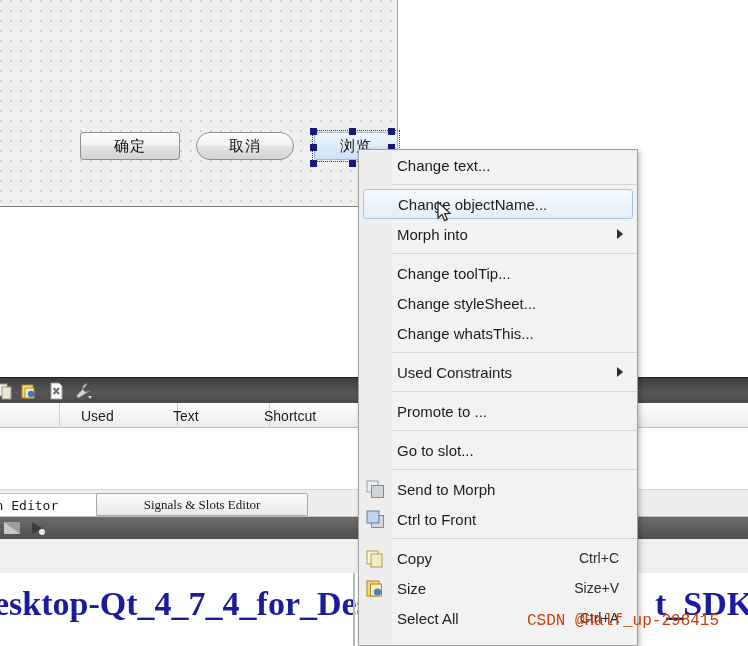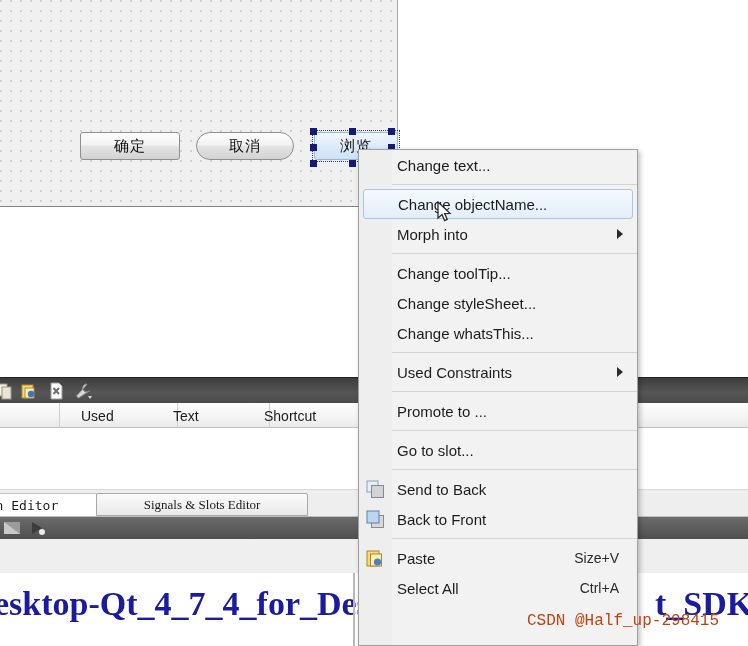--- a/index.html
+++ b/index.html
@@ -352,37 +352,45 @@
         <div class="ctx-sep"></div>
         <div class="ctx-item">
           <span class="lbl">Go to slot...</span>
         </div>
         <div class="ctx-sep"></div>
         <div class="ctx-item">
           <span class="ctx-ico"><svg width="19" height="19" viewBox="0 0 19 19">
               <rect x="1" y="1" width="11" height="11" fill="#e9eef4" stroke="#8ca0b4"></rect>
               <rect x="5.5" y="5.5" width="12" height="12" fill="#d3d3d3" stroke="#7d8b99"></rect>
             </svg></span>
-          <span class="lbl">Send to Back</span>
+          <span class="lbl">Send to Morph</span>
         </div>
         <div class="ctx-item">
           <span class="ctx-ico"><svg width="19" height="19" viewBox="0 0 19 19">
               <rect x="5.5" y="5.5" width="12" height="12" fill="#d8d8d8" stroke="#8a8a8a"></rect>
               <rect x="1" y="1" width="12" height="12" fill="#bcd6f0" stroke="#5d80a8"></rect>
             </svg></span>
-          <span class="lbl">Back to Front</span>
-        </div>
-        <div class="ctx-sep"></div>
+          <span class="lbl">Ctrl to Front</span>
+        </div>
+        <div class="ctx-sep"></div>
+        <div class="ctx-item">
+          <span class="ctx-ico"><svg width="19" height="19" viewBox="0 0 19 19">
+              <rect x="1" y="2" width="11" height="13" fill="#fbf4d8" stroke="#b39b4e"></rect>
+              <rect x="5" y="5" width="11" height="13" fill="#f6ecc6" stroke="#b39b4e"></rect>
+            </svg></span>
+          <span class="lbl">Copy</span>
+          <span class="accel">Ctrl+C</span>
+        </div>
         <div class="ctx-item">
           <span class="ctx-ico"><svg width="19" height="19" viewBox="0 0 19 19">
               <rect x="1" y="2" width="12" height="15" fill="#f6d97a" stroke="#a8882a"></rect>
               <rect x="4.5" y="5" width="11" height="12" fill="#fbeeb5" stroke="#a8882a"></rect>
               <circle cx="11.5" cy="13" r="3.6" fill="#4a7fc8"></circle>
             </svg></span>
-          <span class="lbl">Paste</span>
+          <span class="lbl">Size</span>
           <span class="accel">Size+V</span>
         </div>
         <div class="ctx-item">
           <span class="lbl">Select All</span>
           <span class="accel">Ctrl+A</span>
         </div>
       </div>
   </div>
 
   <div class="cursor">

